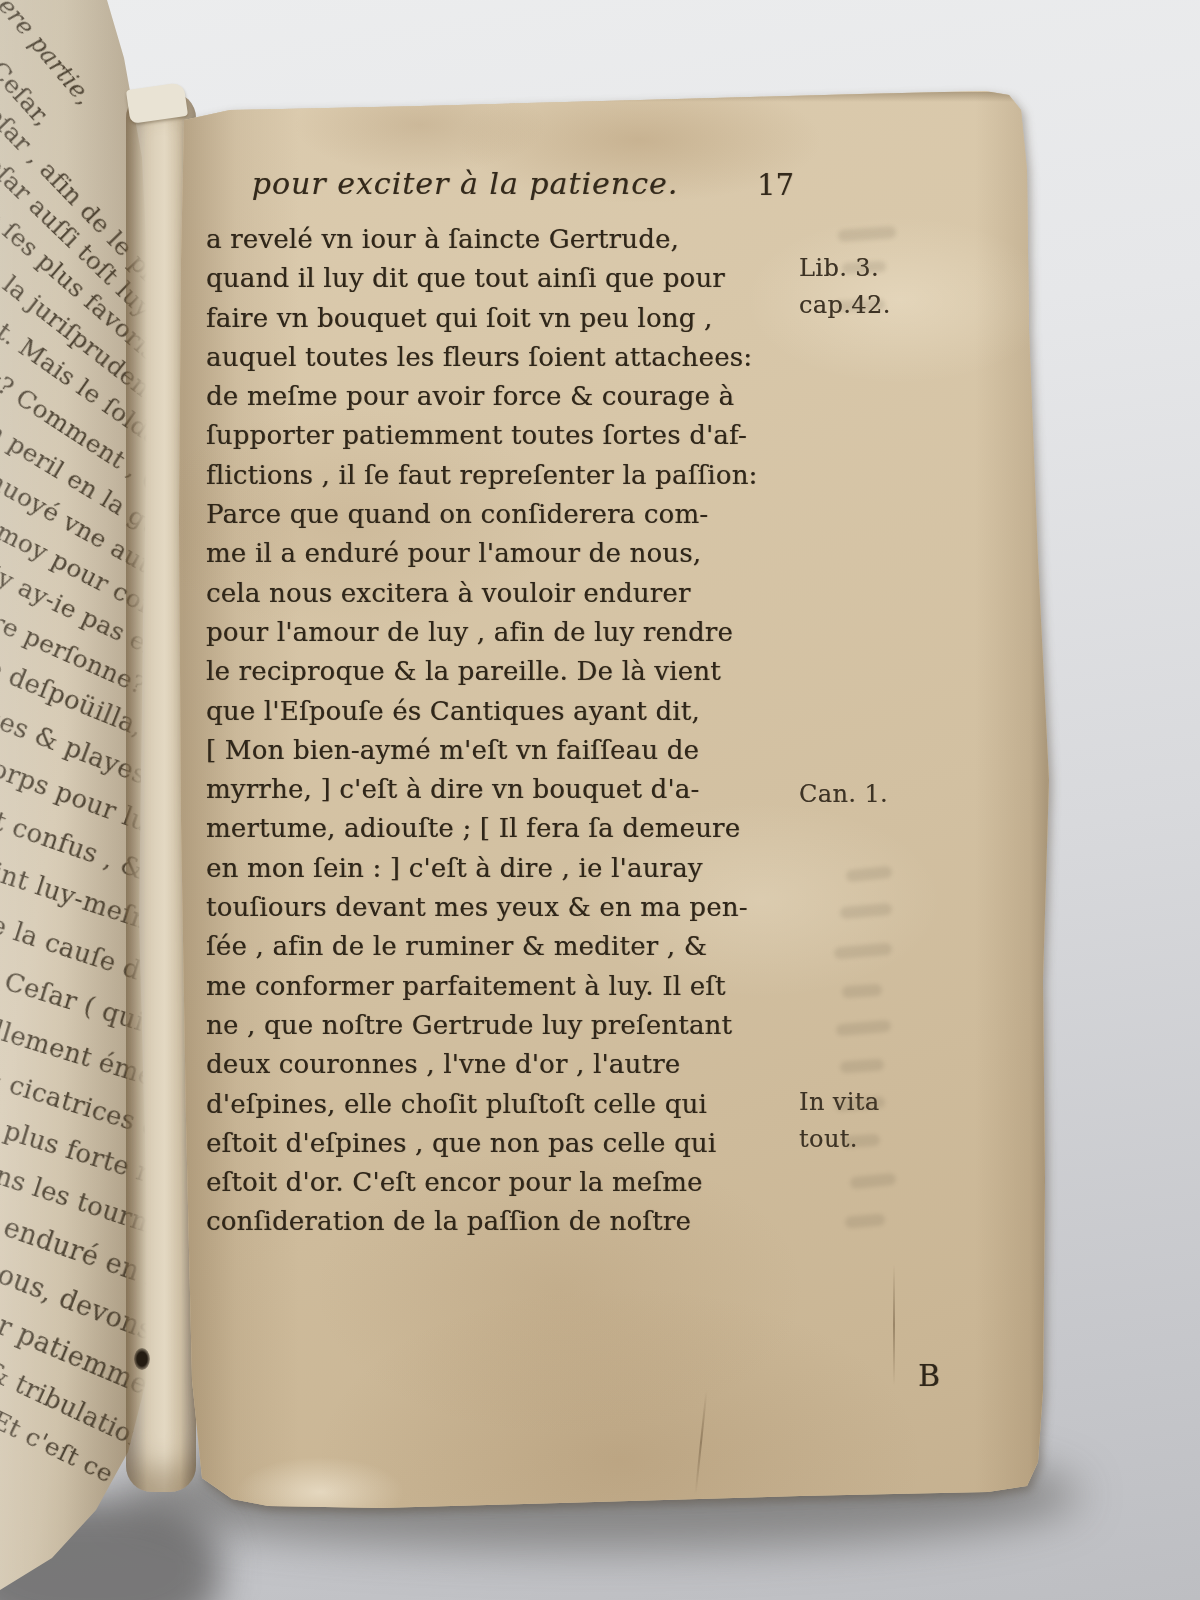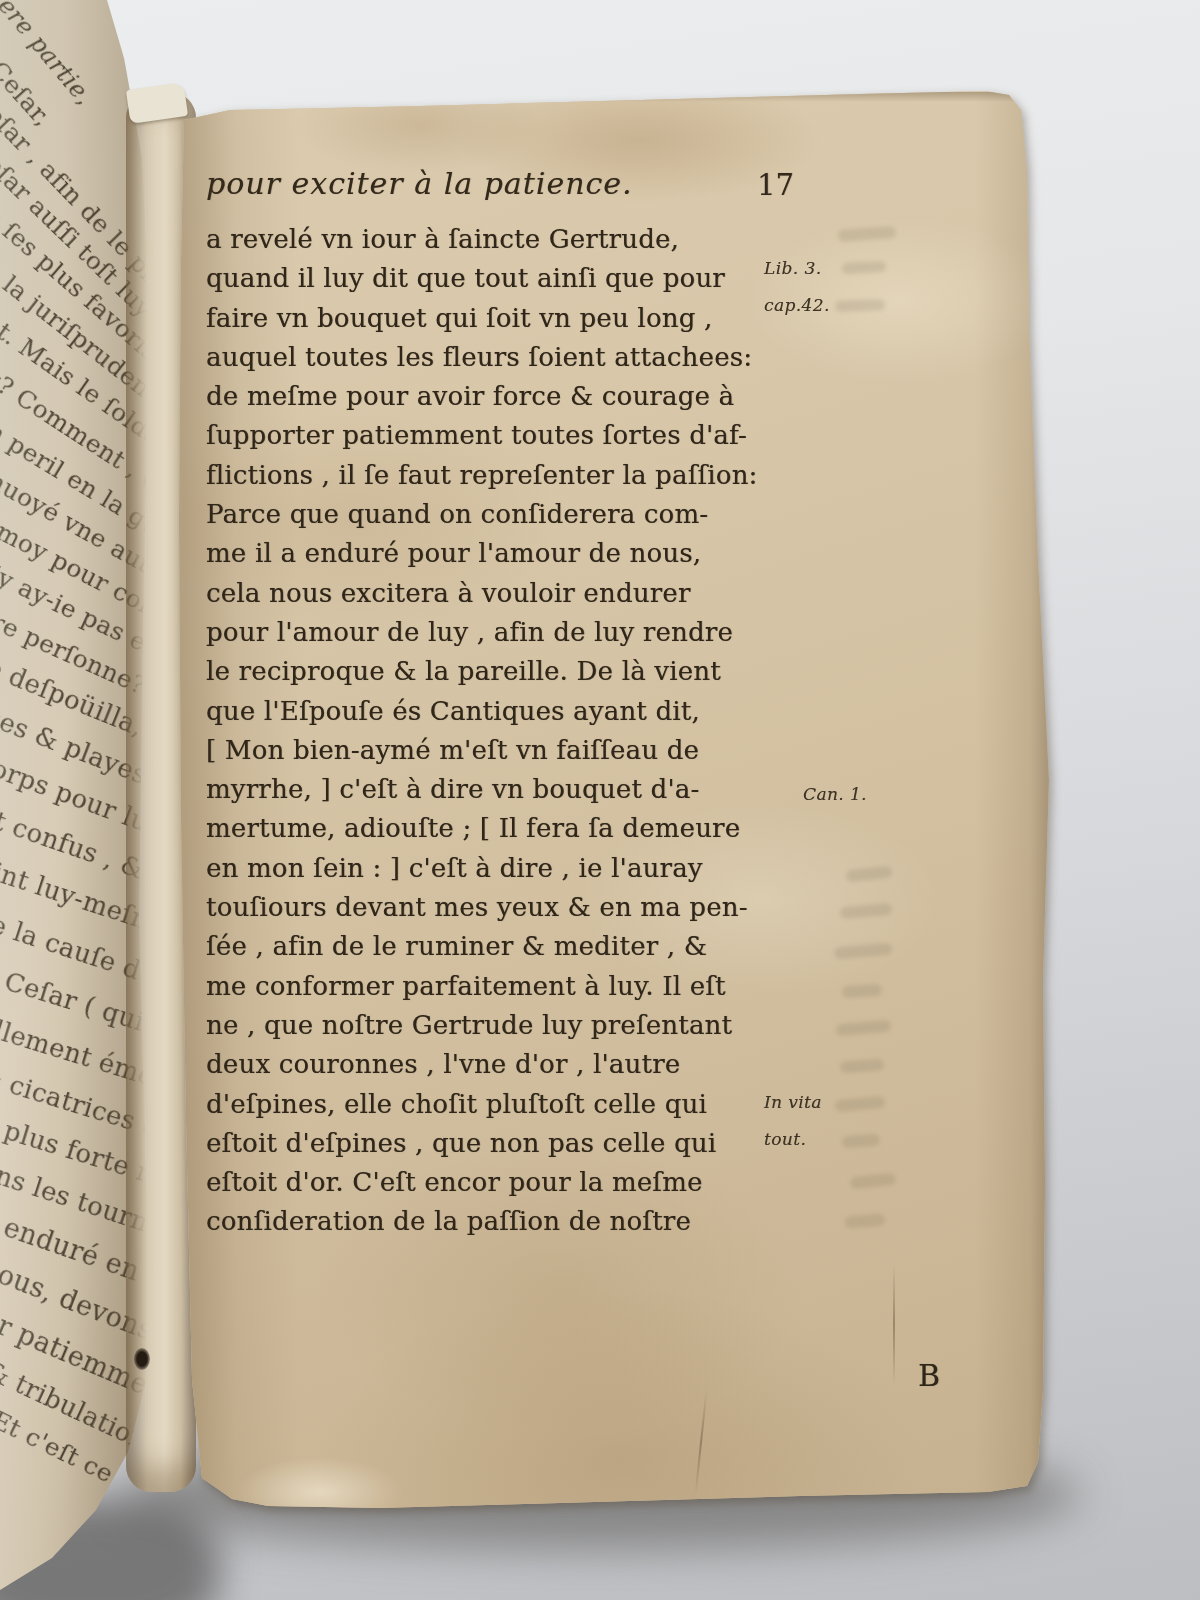--- a/index.html
+++ b/index.html
@@ -51,36 +51,36 @@
        radial-gradient(ellipse 420px 240px at 620px 1460px, rgba(140,108,70,.22), transparent 72%),
        radial-gradient(ellipse 120px 50px at 320px 1492px, rgba(255,248,232,.5), transparent 70%),
        linear-gradient(90deg, rgba(112,88,56,.34) 184px, rgba(112,88,56,.10) 236px, rgba(0,0,0,0) 300px),
        linear-gradient(90deg, rgba(0,0,0,0) 975px, rgba(118,94,62,.18) 1030px, rgba(96,76,50,.34) 1046px),
        linear-gradient(163deg,#ddcdb1 0%,#d8c7a9 28%,#d2c0a1 55%,#cab695 82%,#c2ad8c 100%);}
   .recto::after{content:"";position:absolute;left:180px;right:150px;top:92px;height:10px;
        background:linear-gradient(180deg,rgba(96,78,52,.35),transparent);}
 
   
   .running-head{position:absolute;left:206px;top:166px;width:588px;height:46px;}
-  .running-title{position:absolute;left:0;right:70px;text-align:left;
+  .running-title{position:absolute;left:0;right:70px;text-align:center;
        font-style:italic;font-size:30px;color:#33291b;letter-spacing:1px;
        text-shadow:.4px .4px .8px rgba(51,41,27,.5);}
   .pagenum{position:absolute;right:0;top:2px;font-size:29px;color:#33291b;
        text-shadow:.4px .4px .8px rgba(51,41,27,.5);}
 
   
   .body-text{position:absolute;left:206px;top:224px;width:586px;}
   .line{height:39.3px;font-size:26px;color:#2f2619;white-space:nowrap;
         text-align:justify;text-align-last:justify;letter-spacing:.2px;
         text-shadow:.4px .4px .7px rgba(47,38,25,.55);}
   .line::after{content:"";display:inline-block;width:100%;}
 
   
-  .margin-note{position:absolute;left:764px;width:130px;font-style:italic;
-        font-size:17px;line-height:37px;color:#3d3325;letter-spacing:.4px;
+  .margin-note{position:absolute;left:799px;width:130px;
+        font-size:24px;line-height:37px;color:#3d3325;letter-spacing:.4px;
         text-shadow:.3px .3px .6px rgba(61,51,37,.45);}
 
   .signature{position:absolute;left:918px;top:1358px;font-size:30px;color:#2f2619;
         text-shadow:.4px .4px .7px rgba(47,38,25,.55);}
 
   
   .ghost{position:absolute;background:rgba(92,82,62,.8);border-radius:6px;
         filter:blur(2.2px);opacity:.18;}
 
   
@@ -168,21 +168,21 @@
           <div class="line">eſtoit d'eſpines , que non pas celle qui</div>
           <div class="line">eſtoit d'or. C'eſt encor pour la meſme</div>
           <div class="line">conſideration de la paſſion de noſtre</div>
         </div>
 
       <div>
           <div class="margin-note" style="top: 250px;">
             <div>Lib. 3.</div>
             <div>cap.42.</div>
           </div>
-          <div class="margin-note" style="top: 776px; margin-left: 39px;">
+          <div class="margin-note" style="top: 776px;">
             <div>Can. 1.</div>
           </div>
           <div class="margin-note" style="top: 1084px;">
             <div>In vita</div>
             <div>tout.</div>
           </div>
         </div>
 
       <div class="signature">B</div>
 

